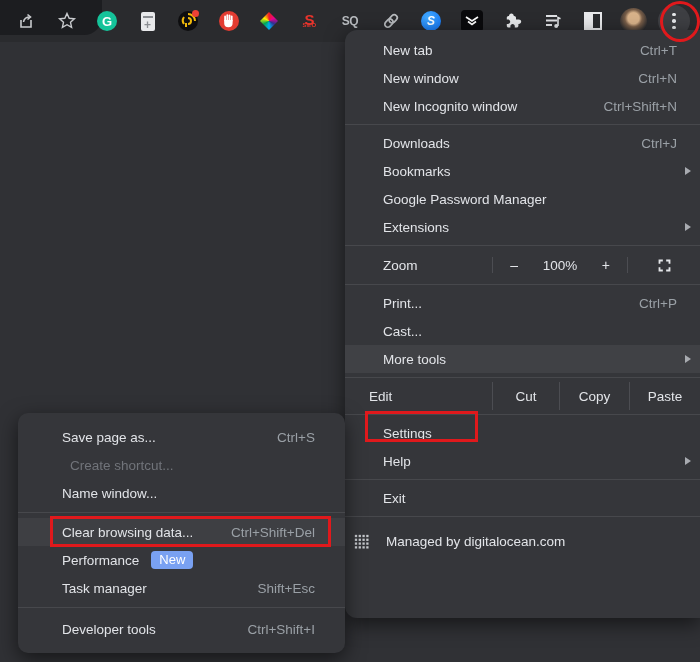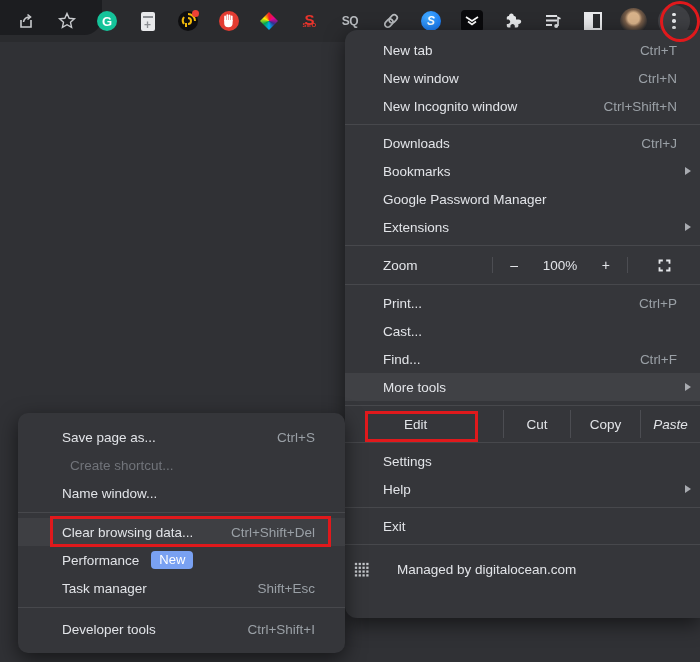--- a/index.html
+++ b/index.html
@@ -62,25 +62,25 @@
   
   .zoom-row { height:30px; display:flex; align-items:center; }
   .z-label { width:147px; display:flex; align-items:center; padding-left:38px; }
   .z-controls { width:136px; border-left:1px solid #4c4d52; border-right:1px solid #4c4d52;
     display:flex; align-items:center; justify-content:space-around; }
   .z-btn { width:28px; text-align:center; font-size:14px; color:#e2e4e8; cursor:default; }
   .z-level { color:#e2e4e8; }
   .z-full { flex:1; display:flex; align-items:center; justify-content:center; }
   
   .edit-row { height:28px; display:flex; align-items:stretch; }
-  .e-label { flex:1; display:flex; align-items:center; padding-left:59px;text-align:center; }
+  .e-label { flex:1; display:flex; align-items:center; padding-left:24px;text-align:center; }
   .e-cell { display:flex; align-items:center; justify-content:center; border-left:1px solid #4c4d52; }
-  .e-cut { width:67px; } .e-copy { width:70px; } .e-paste { width:60px;font-style:italic; }
-  
-  .managed-row { height:40px; display:flex; align-items:center; padding:0 14px 0 7px; gap:26px; }
+  .e-cut { width:67px; } .e-copy { width:70px; } .e-paste { width:71px; }
+  
+  .managed-row { height:40px; display:flex; align-items:center; padding:0 14px 0 7px; gap:15px; }
   
   .smi { position:relative; height:28px; display:flex; align-items:center; padding:0 30px 0 44px; }
   .smi .lbl { flex:1; white-space:nowrap; }
   .smi .sc { color:#9aa0a6; white-space:nowrap; }
   .smi.highlight { background:#3e3f43; }
   .badge { margin-left:12px; background:#79a1f2; color:#ffffff; font-size:13px;
     padding:2px 8px; border-radius:4px; line-height:1.1; }
   .dev-row { margin-top:7px; }
   
   .anno { position:absolute; border:3px solid #e0191c; z-index:20; pointer-events:none; }
@@ -248,24 +248,20 @@
       </svg>
     </div>
   </div>
   <div class="sep"></div>
   <div class="mi">
     <span class="lbl">Print...</span>
     <span class="sc">Ctrl+P</span>
   </div>
   <div class="mi">
     <span class="lbl">Cast...</span>
-  </div>
-  <div class="mi">
-    <span class="lbl">Find...</span>
-    <span class="sc">Ctrl+F</span>
   </div>
   <div class="mi highlight">
     <span class="lbl">More tools</span>
     <span class="arr"></span>
   </div>
   <div class="sep"></div>
   <div class="edit-row">
     <div class="e-label">Edit</div>
     <div class="e-cell e-cut">Cut</div>
     <div class="e-cell e-copy">Copy</div>

